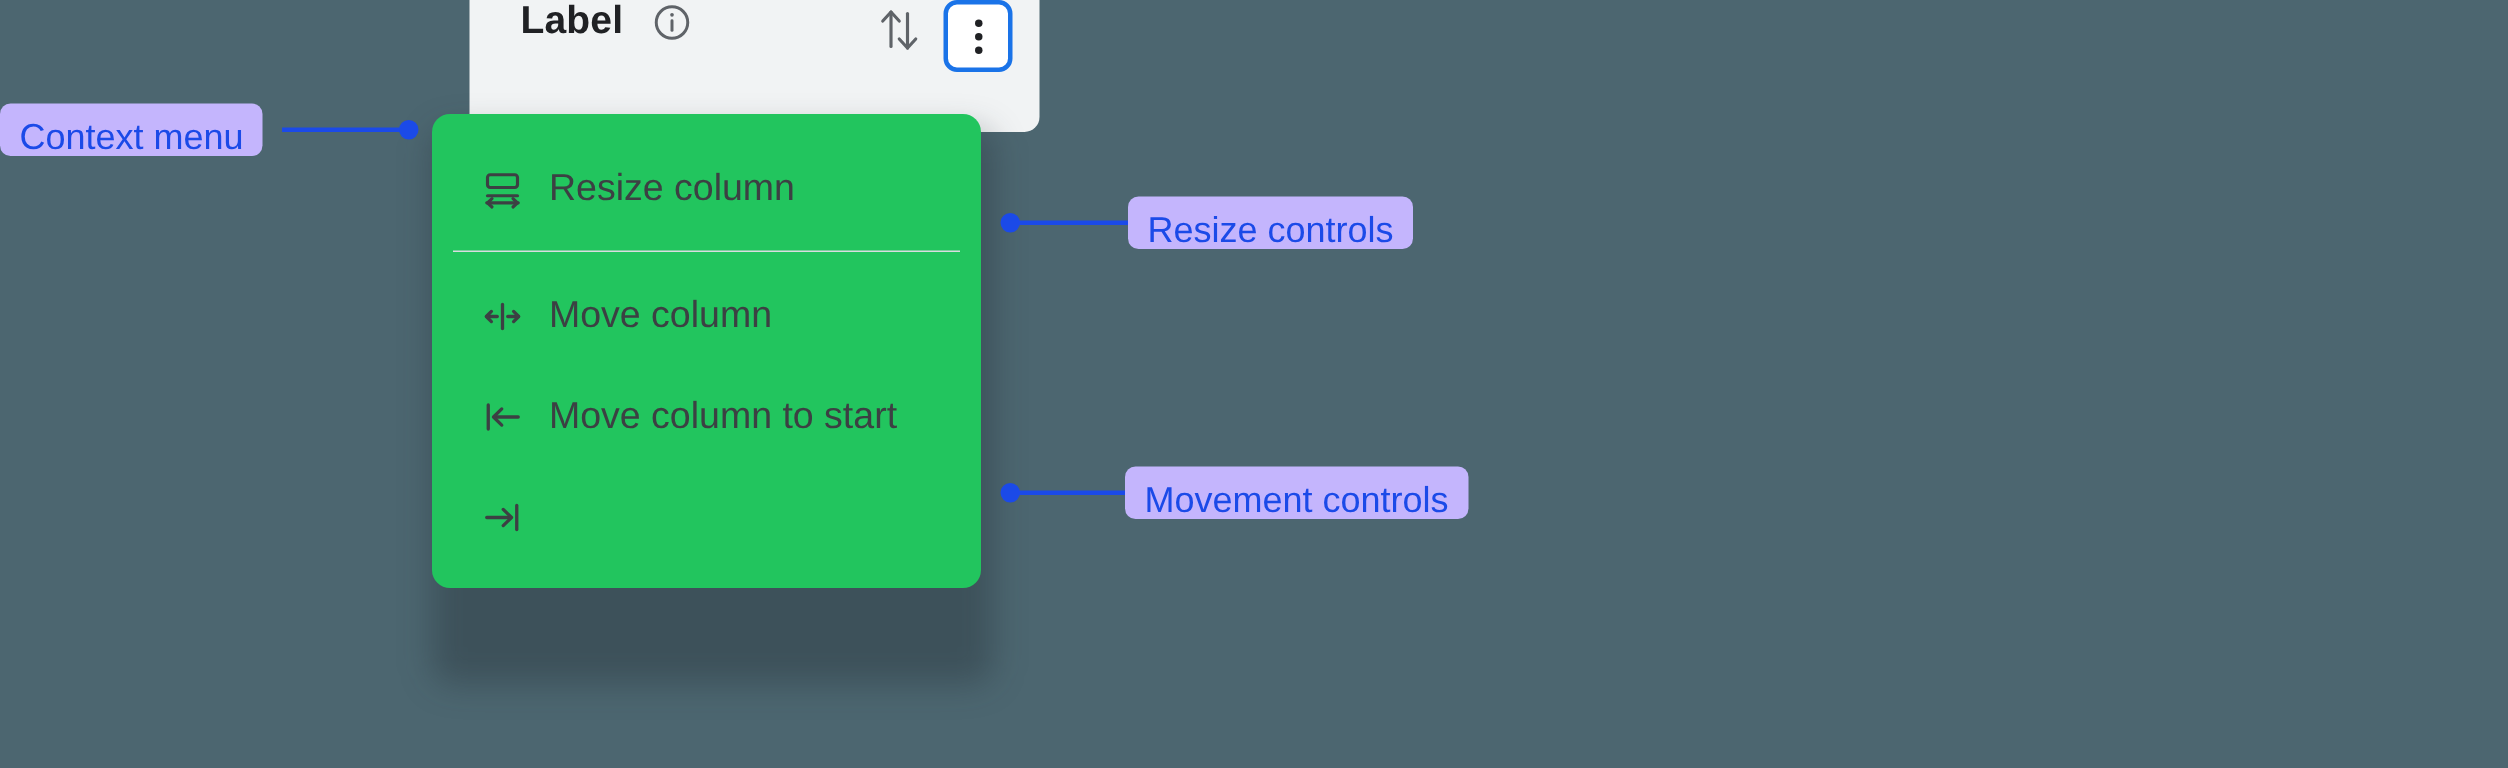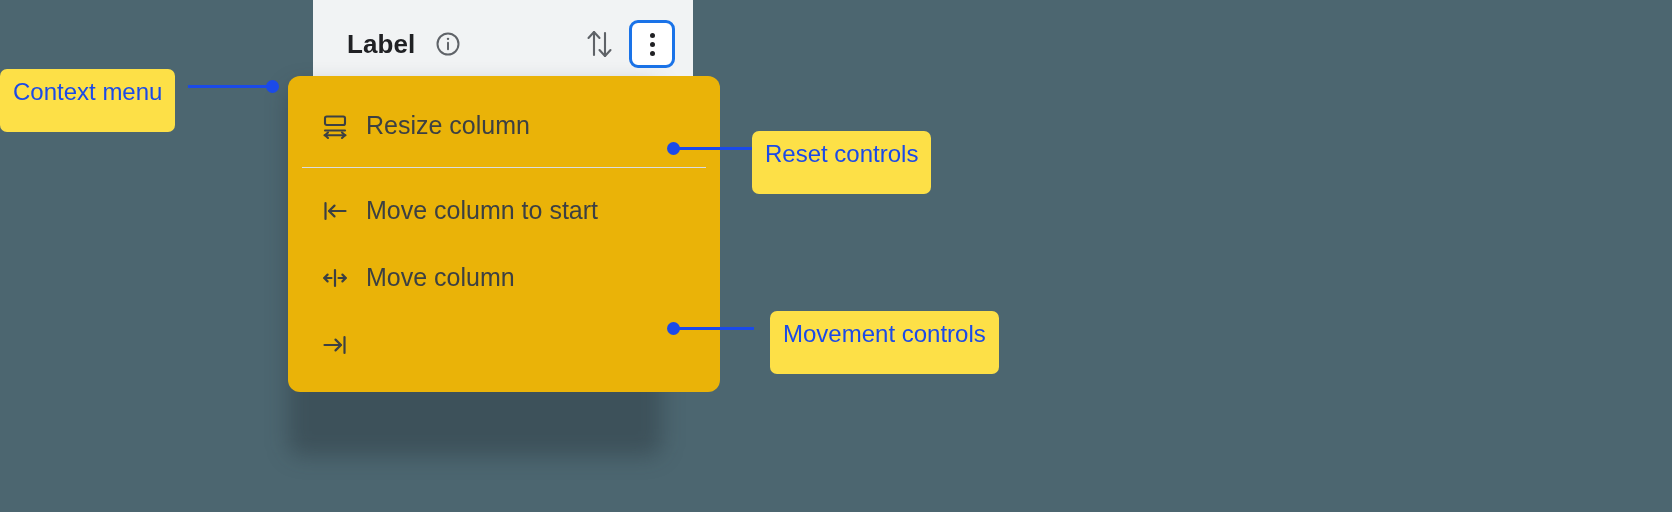--- a/index.html
+++ b/index.html
@@ -13,21 +13,21 @@
   #stage{position:absolute;inset:0;}
 
   
   .col-header{
     position:absolute;
     left:313px;top:0;
     width:380px;height:88px;
     background:#f1f3f4;
     border-radius:0 0 10px 10px;
     box-sizing:border-box;
-    display:flex;align-items:center;
+    display:flex;
     padding:0 18px 0 34px;
   }
   .col-header .label{
     font-size:26px;font-weight:700;color:#202124;
     letter-spacing:.1px;
     line-height:1;
   }
   .info-icon{
     margin-left:18px;width:30px;height:30px;flex:0 0 auto;
     display:flex;align-items:center;justify-content:center;
@@ -52,22 +52,22 @@
     position:absolute;
     left:288px;top:86px;
     width:374px;height:370px;
     border-radius:14px;
     background:rgba(26,32,41,.30);
     filter:blur(11px);
   }
   .menu{
     position:absolute;
     left:288px;top:76px;
-    width:432px;
-    background:#eab308;
+    width:366px;
+    background:#22c55e;
     border-radius:12px;
     padding:16px 0 14px 0;
     box-sizing:border-box;
   }
   .menu-item{
     height:67px;
     display:flex;align-items:center;
     padding:0 0 0 30px;
     box-sizing:border-box;
     cursor:default;
@@ -82,26 +82,26 @@
     line-height:1;white-space:nowrap;
   }
   .menu-sep{
     height:1px;background:#dadce0;
     margin:8px 14px 9px 14px;
   }
 
   
   .ann-badge{
     position:absolute;
-    background:#fde047;
+    background:#c4b5fd;
     color:#1b4ae8;
     font-size:24px;
     line-height:1;
     border-radius:7px;
-    padding:11px 13px 28px 13px;
+    padding:11px 13px 0 13px;
     white-space:nowrap;
   }
   .ann-line{
     position:absolute;
     height:3px;background:#1b4ae8;
   }
   .ann-dot{
     position:absolute;
     width:13px;height:13px;border-radius:50%;
     background:#1b4ae8;
@@ -160,58 +160,58 @@
       </span>
       <span class="mi-label">Resize column</span>
     </div>
 
 
     <div class="menu-sep"></div>
 
     <div class="menu-item">
       <span class="mi-icon">
         <svg width="30" height="30" viewBox="0 0 30 30" fill="none" stroke="#3c4043" stroke-width="2.2" stroke-linecap="round" stroke-linejoin="round">
-          <line x1="5.5" y1="7" x2="5.5" y2="23"></line>
-          <line x1="25.5" y1="15" x2="9.5" y2="15"></line>
-          <polyline points="14.5,9.6 9,15 14.5,20.4"></polyline>
-        </svg>
-      </span>
-      <span class="mi-label">Move column to start</span>
-    </div>
-
-    <div class="menu-item">
-      <span class="mi-icon">
-        <svg width="30" height="30" viewBox="0 0 30 30" fill="none" stroke="#3c4043" stroke-width="2.2" stroke-linecap="round" stroke-linejoin="round">
           <line x1="15" y1="7" x2="15" y2="23"></line>
           <line x1="11.5" y1="15" x2="4.5" y2="15"></line>
           <polyline points="7.6,11.6 4.2,15 7.6,18.4"></polyline>
           <line x1="18.5" y1="15" x2="25.5" y2="15"></line>
           <polyline points="22.4,11.6 25.8,15 22.4,18.4"></polyline>
         </svg>
       </span>
       <span class="mi-label">Move column</span>
     </div>
 
     <div class="menu-item">
       <span class="mi-icon">
         <svg width="30" height="30" viewBox="0 0 30 30" fill="none" stroke="#3c4043" stroke-width="2.2" stroke-linecap="round" stroke-linejoin="round">
+          <line x1="5.5" y1="7" x2="5.5" y2="23"></line>
+          <line x1="25.5" y1="15" x2="9.5" y2="15"></line>
+          <polyline points="14.5,9.6 9,15 14.5,20.4"></polyline>
+        </svg>
+      </span>
+      <span class="mi-label">Move column to start</span>
+    </div>
+
+    <div class="menu-item">
+      <span class="mi-icon">
+        <svg width="30" height="30" viewBox="0 0 30 30" fill="none" stroke="#3c4043" stroke-width="2.2" stroke-linecap="round" stroke-linejoin="round">
           <line x1="24.5" y1="7" x2="24.5" y2="23"></line>
           <line x1="4.5" y1="15" x2="20.5" y2="15"></line>
           <polyline points="15.5,9.6 21,15 15.5,20.4"></polyline>
         </svg>
       </span>
     </div>
 
   </div>
 
   <div class="ann-badge" style="left:0px;top:69px;">Context menu</div>
   <div class="ann-line" style="left:188px;top:85px;width:82px;"></div>
   <div class="ann-dot" style="left:266px;top:80px;"></div>
 
   <div class="ann-dot" style="left:667px;top:142px;"></div>
   <div class="ann-line" style="left:674px;top:147px;width:80px;"></div>
-  <div class="ann-badge" style="left:752px;top:131px;">Reset controls</div>
+  <div class="ann-badge" style="left:752px;top:131px;">Resize controls</div>
 
   <div class="ann-dot" style="left:667px;top:322px;"></div>
   <div class="ann-line" style="left:674px;top:327px;width:80px;"></div>
-  <div class="ann-badge" style="left:770px;top:311px;">Movement controls</div>
+  <div class="ann-badge" style="left:750px;top:311px;">Movement controls</div>
 
 </div>
 
 </body></html>

